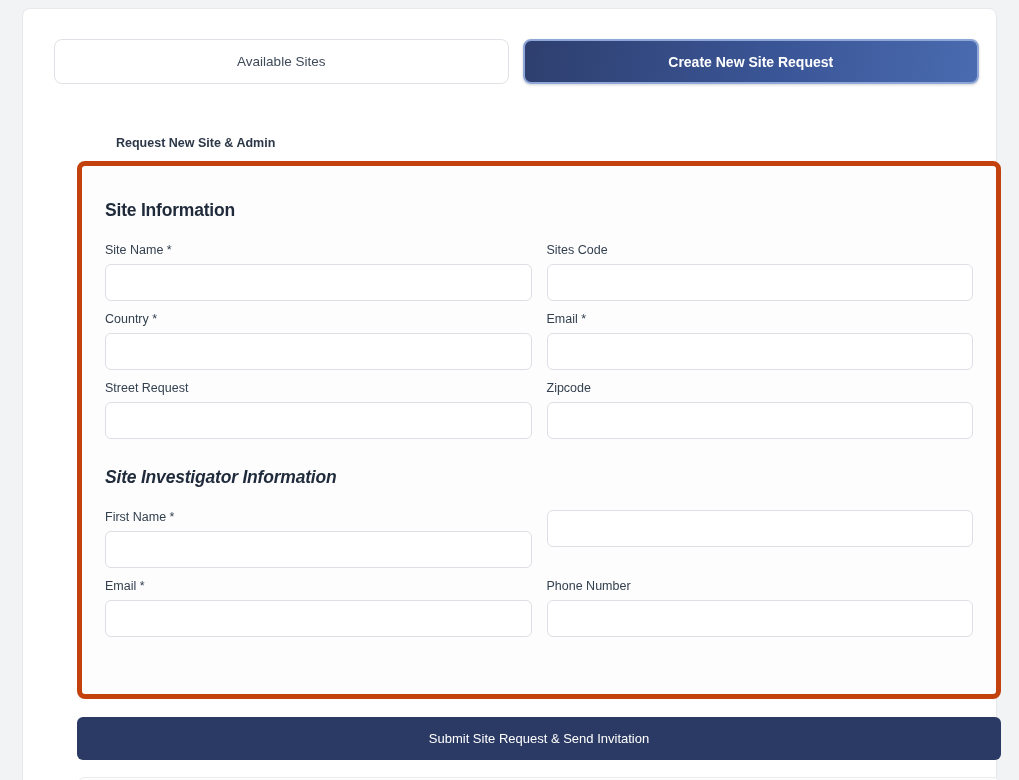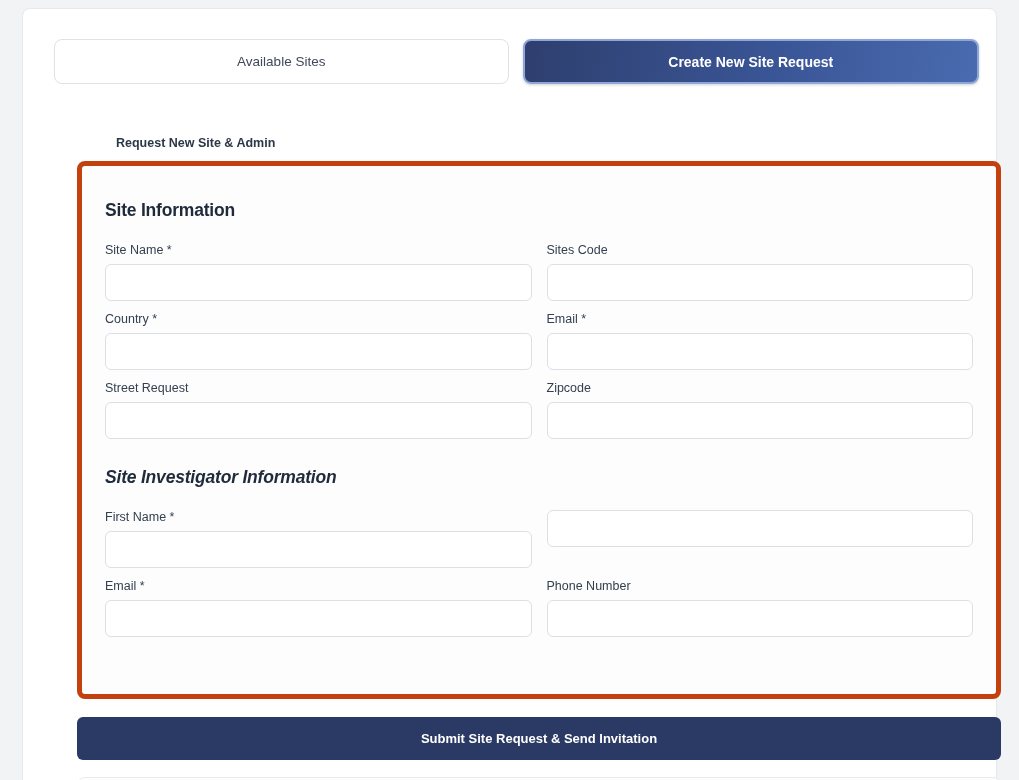--- a/index.html
+++ b/index.html
@@ -121,21 +121,21 @@
     position: absolute;
     left: 54px;
     top: 708px;
     width: 924px;
     height: 43px;
     background: #2b3a64;
     color: #ffffff;
     border: none;
     border-radius: 6px;
     font-size: 13px;
-    font-weight: bold;
+    font-weight: normal;
     cursor: pointer;
     font-family: "Liberation Sans", sans-serif;
   }
   .bottom-card {
     position: absolute;
     left: 54px;
     top: 768px;
     width: 924px;
     height: 40px;
     background: #fdfdfe;

